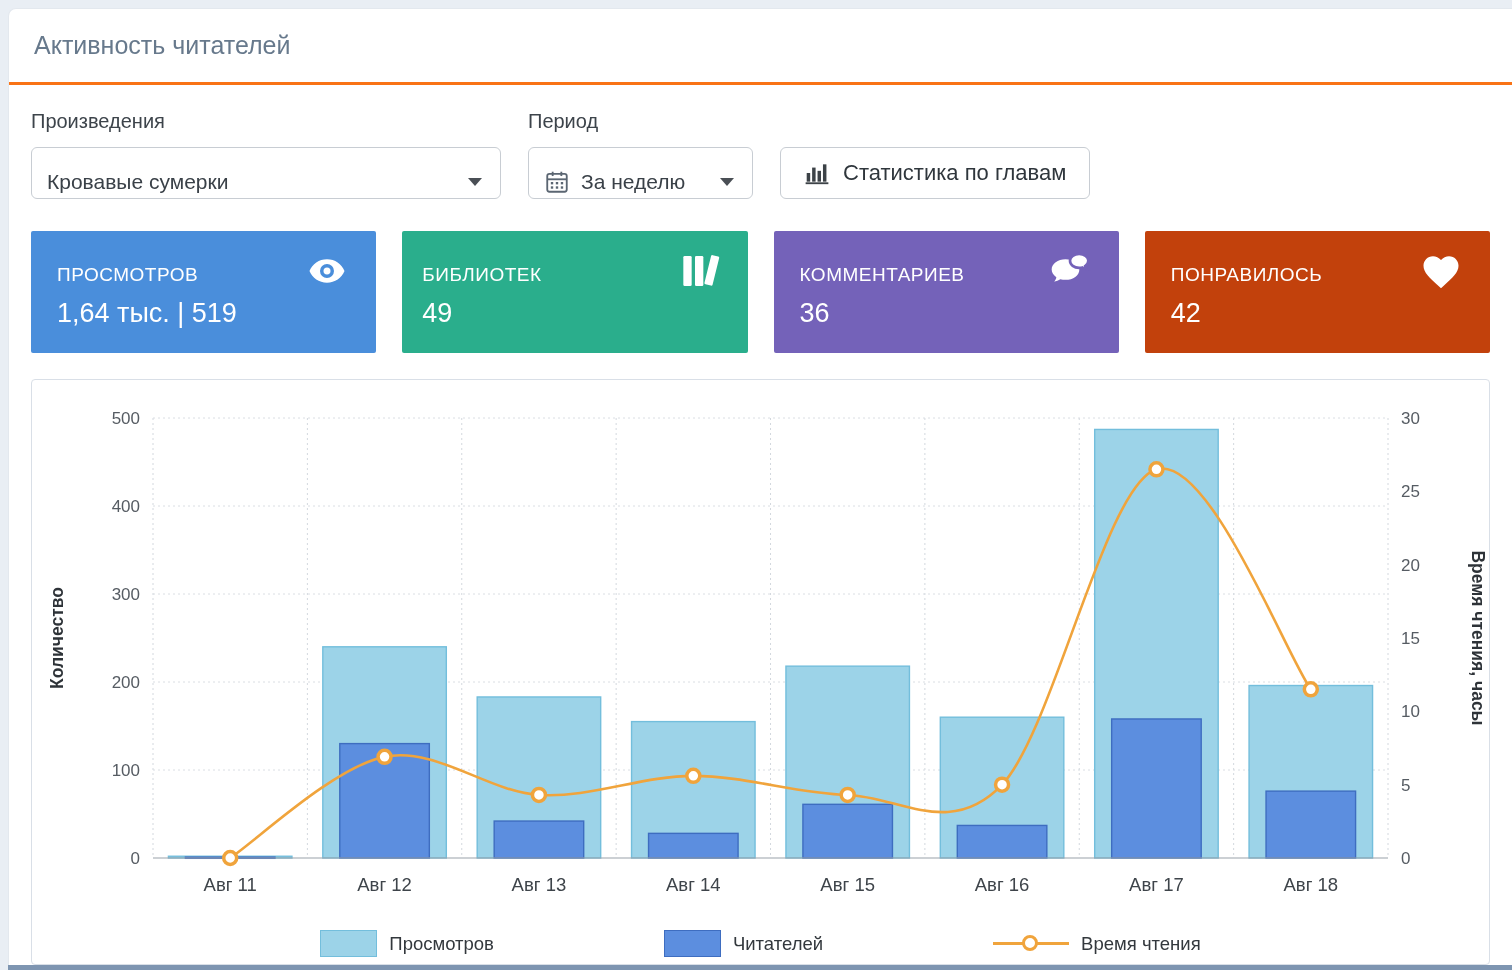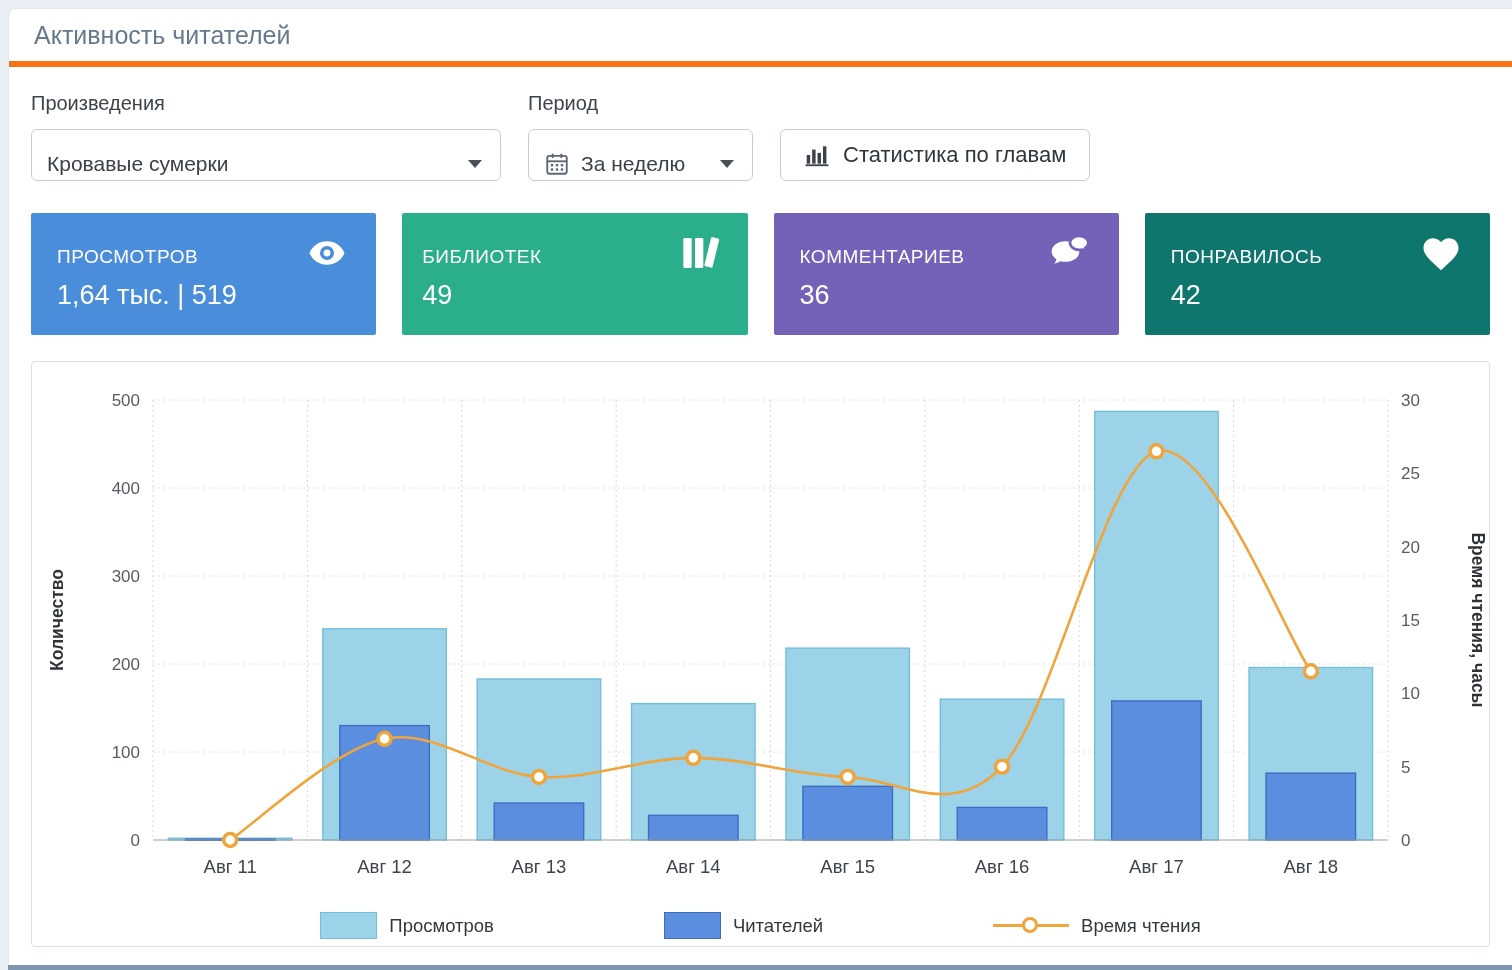--- a/index.html
+++ b/index.html
@@ -11,21 +11,21 @@
     overflow:hidden;
     position:relative;
   }
   .main-card {
     position:absolute; left:8px; top:8px; right:0; bottom:0;
     background:#ffffff;
     border:1px solid #e3e8ee; border-right:none; border-bottom:none;
     border-top-left-radius:8px;
   }
   .panel-header {
-    height:58px; border-bottom:6px solid #f97316;
+    height:76px; border-bottom:3px solid #f97316;
     display:flex; align-items:center; padding:0 25px;
   }
   .panel-title { font-size:25px; font-weight:400; color:#67798c; margin:0; }
   .panel-body { padding:24px 22px 0 22px; }
 
   
   .filters { display:flex; align-items:flex-end; gap:27px; }
   .filter-group { display:flex; flex-direction:column; }
   .filter-label { font-size:20px; color:#3d444b; margin-bottom:14px; line-height:24px; }
   .select {
@@ -174,21 +174,21 @@
         <div class="stat-label">КОММЕНТАРИЕВ</div>
         <div class="stat-value">36</div>
         <span class="stat-icon">
           <svg width="46" height="40" viewBox="0 0 24 24">
             <path fill="#fff" d="M9.3 5C4.7 5 1 7.7 1 11.1c0 1.8 1.1 3.5 2.8 4.6-.1 1-.6 1.9-1.4 2.6 1.4-.2 2.7-.7 3.8-1.4 1 .3 2 .4 3.1.4 4.6 0 8.3-2.7 8.3-6.1S13.9 5 9.3 5z"></path>
             <path class="bubble-small" fill="#fff" stroke="#7462b9" stroke-width="1.6" d="M17.5 1.8c3 0 5.5 1.8 5.5 4.1 0 1.2-.7 2.3-1.9 3.1.1.7.4 1.3 1 1.8-1-.1-1.9-.4-2.6-.9-.6.15-1.3.2-2 .2-3 0-5.5-1.8-5.5-4.2s2.5-4.1 5.5-4.1z"></path>
           </svg>
         </span>
       </div>
 
-      <div class="stat-card" style="background: #0f766e;">
+      <div class="stat-card" style="background: #c2410c;">
         <div class="stat-label">ПОНРАВИЛОСЬ</div>
         <div class="stat-value">42</div>
         <span class="stat-icon">
           <svg width="46" height="42" viewBox="0 0 24 24">
             <path fill="#fff" d="M12 21.3l-1.4-1.3C5.4 15.3 2 12.2 2 8.4 2 5.4 4.4 3 7.4 3c1.7 0 3.4.8 4.6 2.1C13.2 3.8 14.9 3 16.6 3 19.6 3 22 5.4 22 8.4c0 3.8-3.4 6.9-8.6 11.6L12 21.3z"></path>
           </svg>
         </span>
       </div>
 
     </div>

